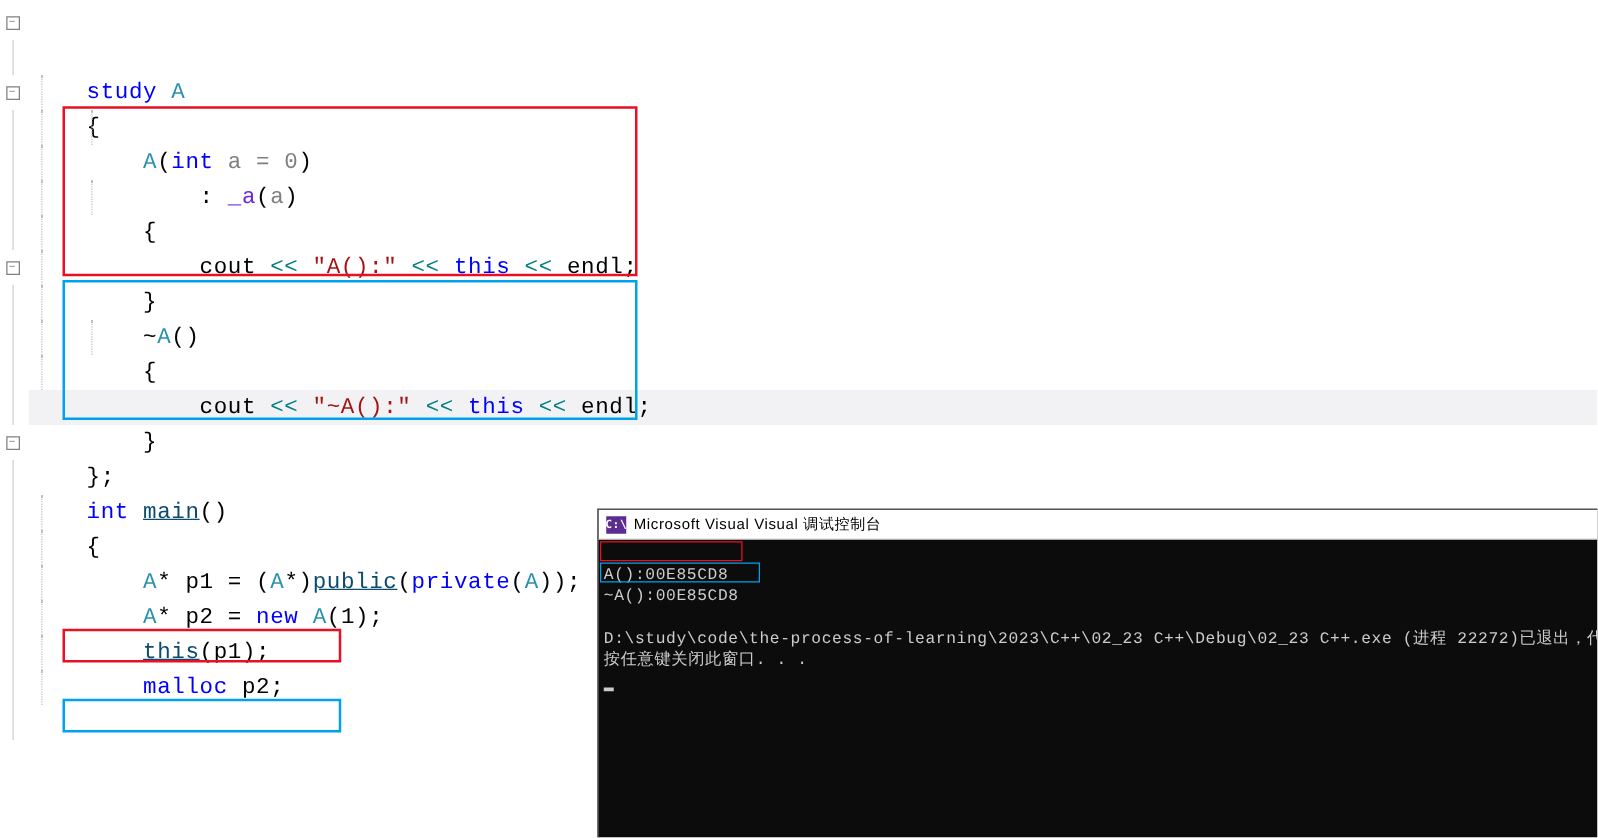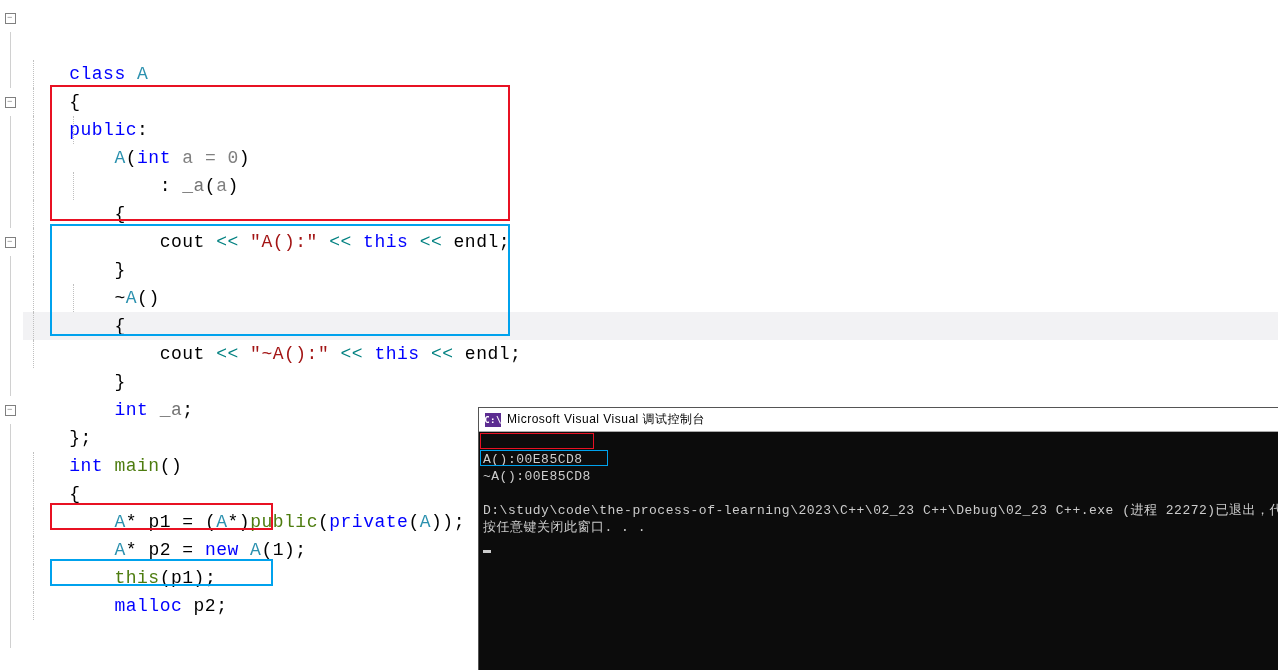--- a/index.html
+++ b/index.html
@@ -65,22 +65,22 @@
     top: 0;
   }
   .g1 { left: 33px; }
   .g2 { left: 73px; }
 
   .kw   { color: #0000ff; }
   .type { color: #2b91af; }
   .iden { color: #000000; }
   .grey { color: #808080; }
   .str  { color: #a31515; }
-  .func { color: #4d7c0f; }
-  .mem  { color: #737373; text-align: center; }
+  .func { color: #0c4a6e; text-decoration: underline; }
+  .mem  { color: #6d28d9; text-align: center; }
   .teal { color: #008080; }
 
   .highlight-row {
     position: absolute;
     left: 23px;
     width: 1255px;
     height: 28px;
     background: #f2f2f4;
     z-index: -1;
   }
@@ -155,32 +155,28 @@
 </style>
 </head>
 <body>
 
 <div class="editor">
 
   <div class="highlight-row" style="top: 312px;"></div>
 
   <div class="line">
     <span class="gutter"><span class="fold-box">−</span></span>
-    <span class="kw">class</span> <span class="type">A</span>
+    <span class="kw">study</span> <span class="type">A</span>
   </div>
 
   <div class="line">
     <span class="gutter"><span class="fold-line"></span></span>
     <span class="iden">{</span>
   </div>
 
-  <div class="line">
-    <span class="gutter"><span class="fold-line"></span></span>
-    <span class="guide g1"></span><span class="kw">public</span><span>:</span>
-  </div>
 
   <div class="line">
     <span class="gutter"><span class="fold-box">−</span></span>
     <span class="guide g1"></span>    <span class="type">A</span><span>(</span><span class="kw">int</span> <span class="grey">a</span><span class="grey"> = 0</span><span>)</span>
   </div>
 
   <div class="line">
     <span class="gutter"><span class="fold-line"></span></span>
     <span class="guide g1"></span><span class="guide g2"></span>        <span>: </span><span class="mem">_a</span><span>(</span><span class="grey">a</span><span>)</span>
   </div>
@@ -214,24 +210,20 @@
     <span class="gutter"><span class="fold-line"></span></span>
     <span class="guide g1"></span><span class="guide g2"></span>        <span class="iden">cout</span><span class="teal"> &lt;&lt; </span><span class="str">"~A():"</span><span class="teal"> &lt;&lt; </span><span class="kw">this</span><span class="teal"> &lt;&lt; </span><span class="iden">endl</span><span>;</span>
   </div>
 
   <div class="line">
     <span class="gutter"><span class="fold-line"></span></span>
     <span class="guide g1"></span>    <span>}</span>
   </div>
 
 
-  <div class="line">
-    <span class="gutter"><span class="fold-line"></span></span>
-    <span class="guide g1"></span>    <span class="kw">int</span> <span class="mem">_a</span><span>;</span>
-  </div>
 
   <div class="line">
     <span class="gutter"><span class="fold-line"></span></span>
     <span>};</span>
   </div>
 
   <div class="line">
     <span class="gutter"><span class="fold-box">−</span></span>
     <span class="kw">int</span> <span class="func">main</span><span>()</span>
   </div>

